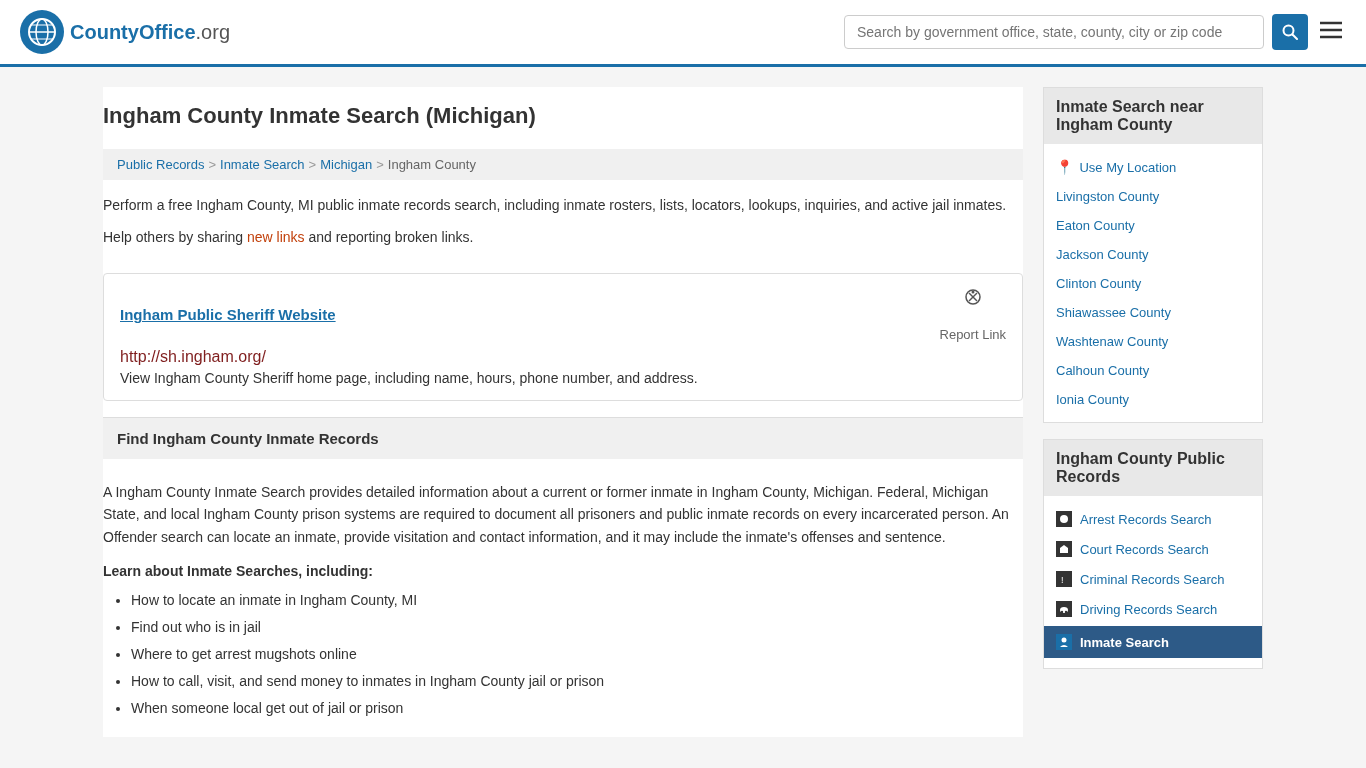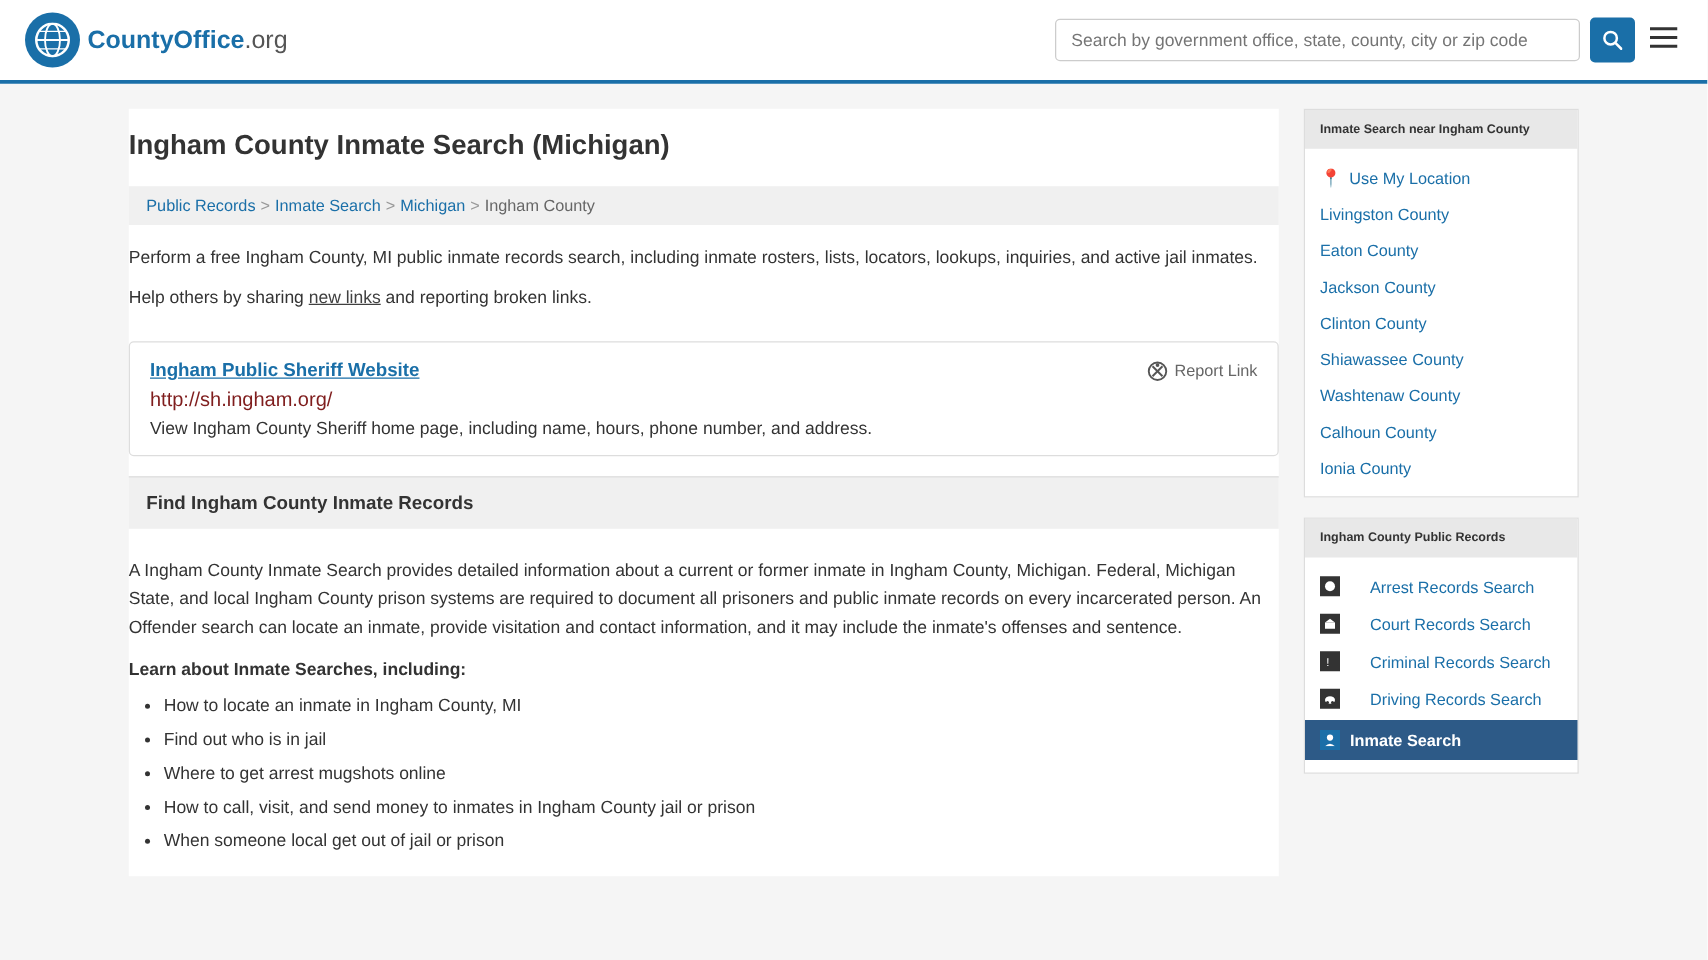--- a/index.html
+++ b/index.html
@@ -116,22 +116,21 @@
     #description-area {
       padding: 0 0 14px 0;
     }
     #description-area p {
       margin-bottom: 10px;
       line-height: 1.6;
       font-size: 14px;
     }
 
     #new-links {
-      color: #404040;
-      text-decoration: underline;
+      color: #c2410c;
       cursor: pointer;
     }
 
     
     #sheriff-card {
       border: 1px solid #ddd;
       border-radius: 4px;
       padding: 14px 16px;
       margin-bottom: 16px;
     }
@@ -144,26 +143,27 @@
     #sheriff-title {
       color: #1a6fa8;
       font-size: 15px;
       font-weight: bold;
       text-decoration: underline;
       cursor: pointer;
     }
     #report-link-btn {
       display: flex;
       align-items: center;
-      gap: 5px;
+      gap: 21px;
       color: #666;
       font-size: 13px;
       cursor: pointer;
       background: none;
       border: none;
+      flex-direction: column;
     }
     #sheriff-url {
       color: #1a6fa8;
       font-size: 13px;
       margin-bottom: 4px;
     }
     #sheriff-desc {
       font-size: 14px;
       color: #333;
     }
@@ -212,21 +212,21 @@
 
     .sidebar-section {
       background: #fff;
       border: 1px solid #ddd;
       margin-bottom: 16px;
     }
     .sidebar-section-header {
       background: #e8e8e8;
       padding: 10px 12px;
       font-weight: bold;
-      font-size: 10px;
+      font-size: 16px;
       color: #333;
     }
     .sidebar-section-body {
       padding: 8px 0;
     }
 
     .sidebar-item {
       padding: 7px 12px;
       font-size: 13px;
       color: #1a6fa8;
@@ -249,21 +249,21 @@
 
     .location-icon {
       color: #333;
       font-size: 14px;
     }
 
     
     .sidebar-record-item {
       display: flex;
       align-items: center;
-      gap: 24px;
+      gap: 8px;
       padding: 7px 12px;
       font-size: 13px;
       color: #1a6fa8;
       cursor: pointer;
     }
     .record-icon-box {
       width: 16px;
       height: 16px;
       background: #555;
       display: flex;

